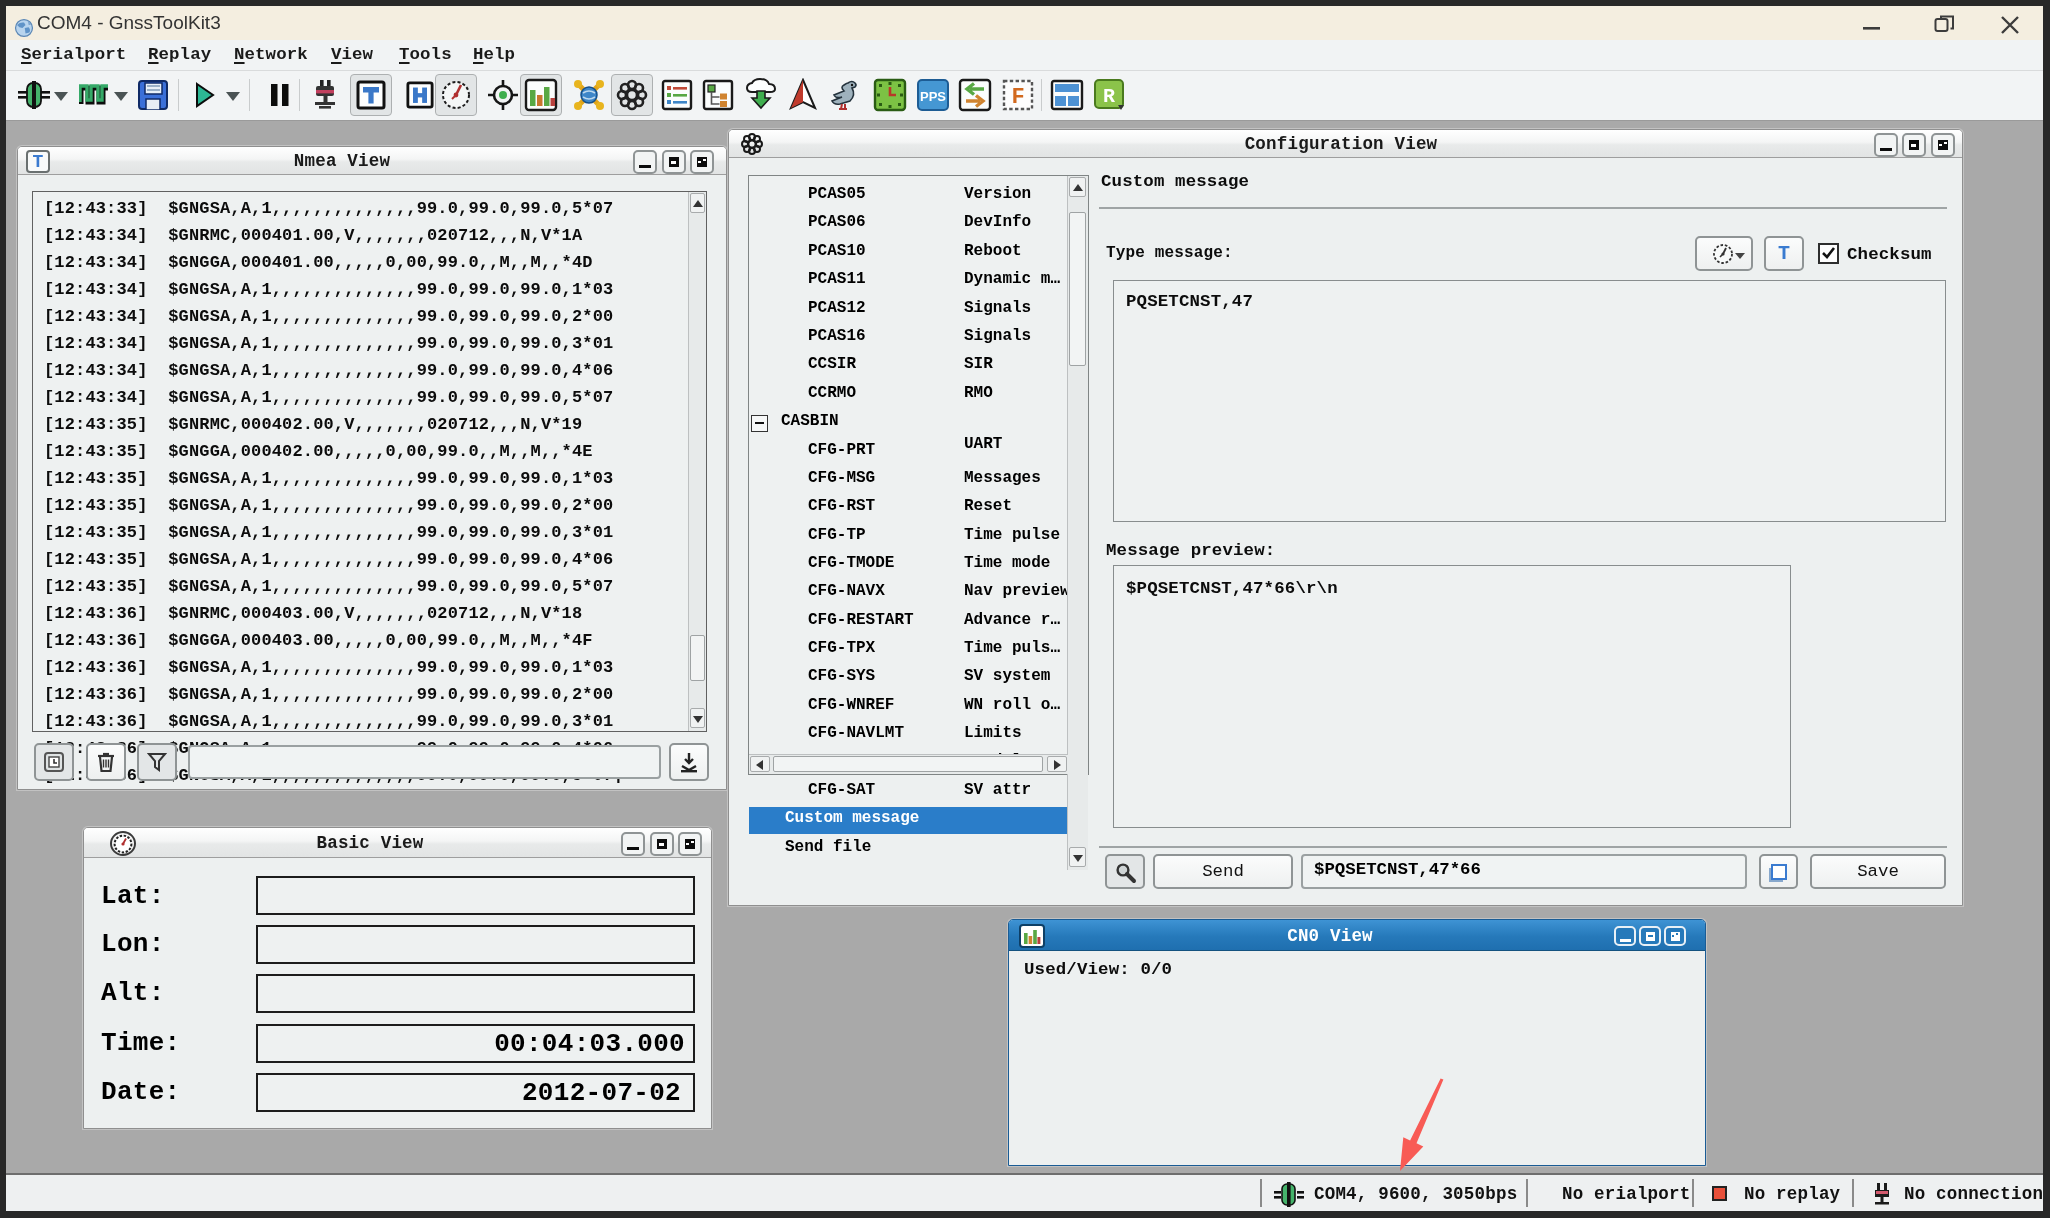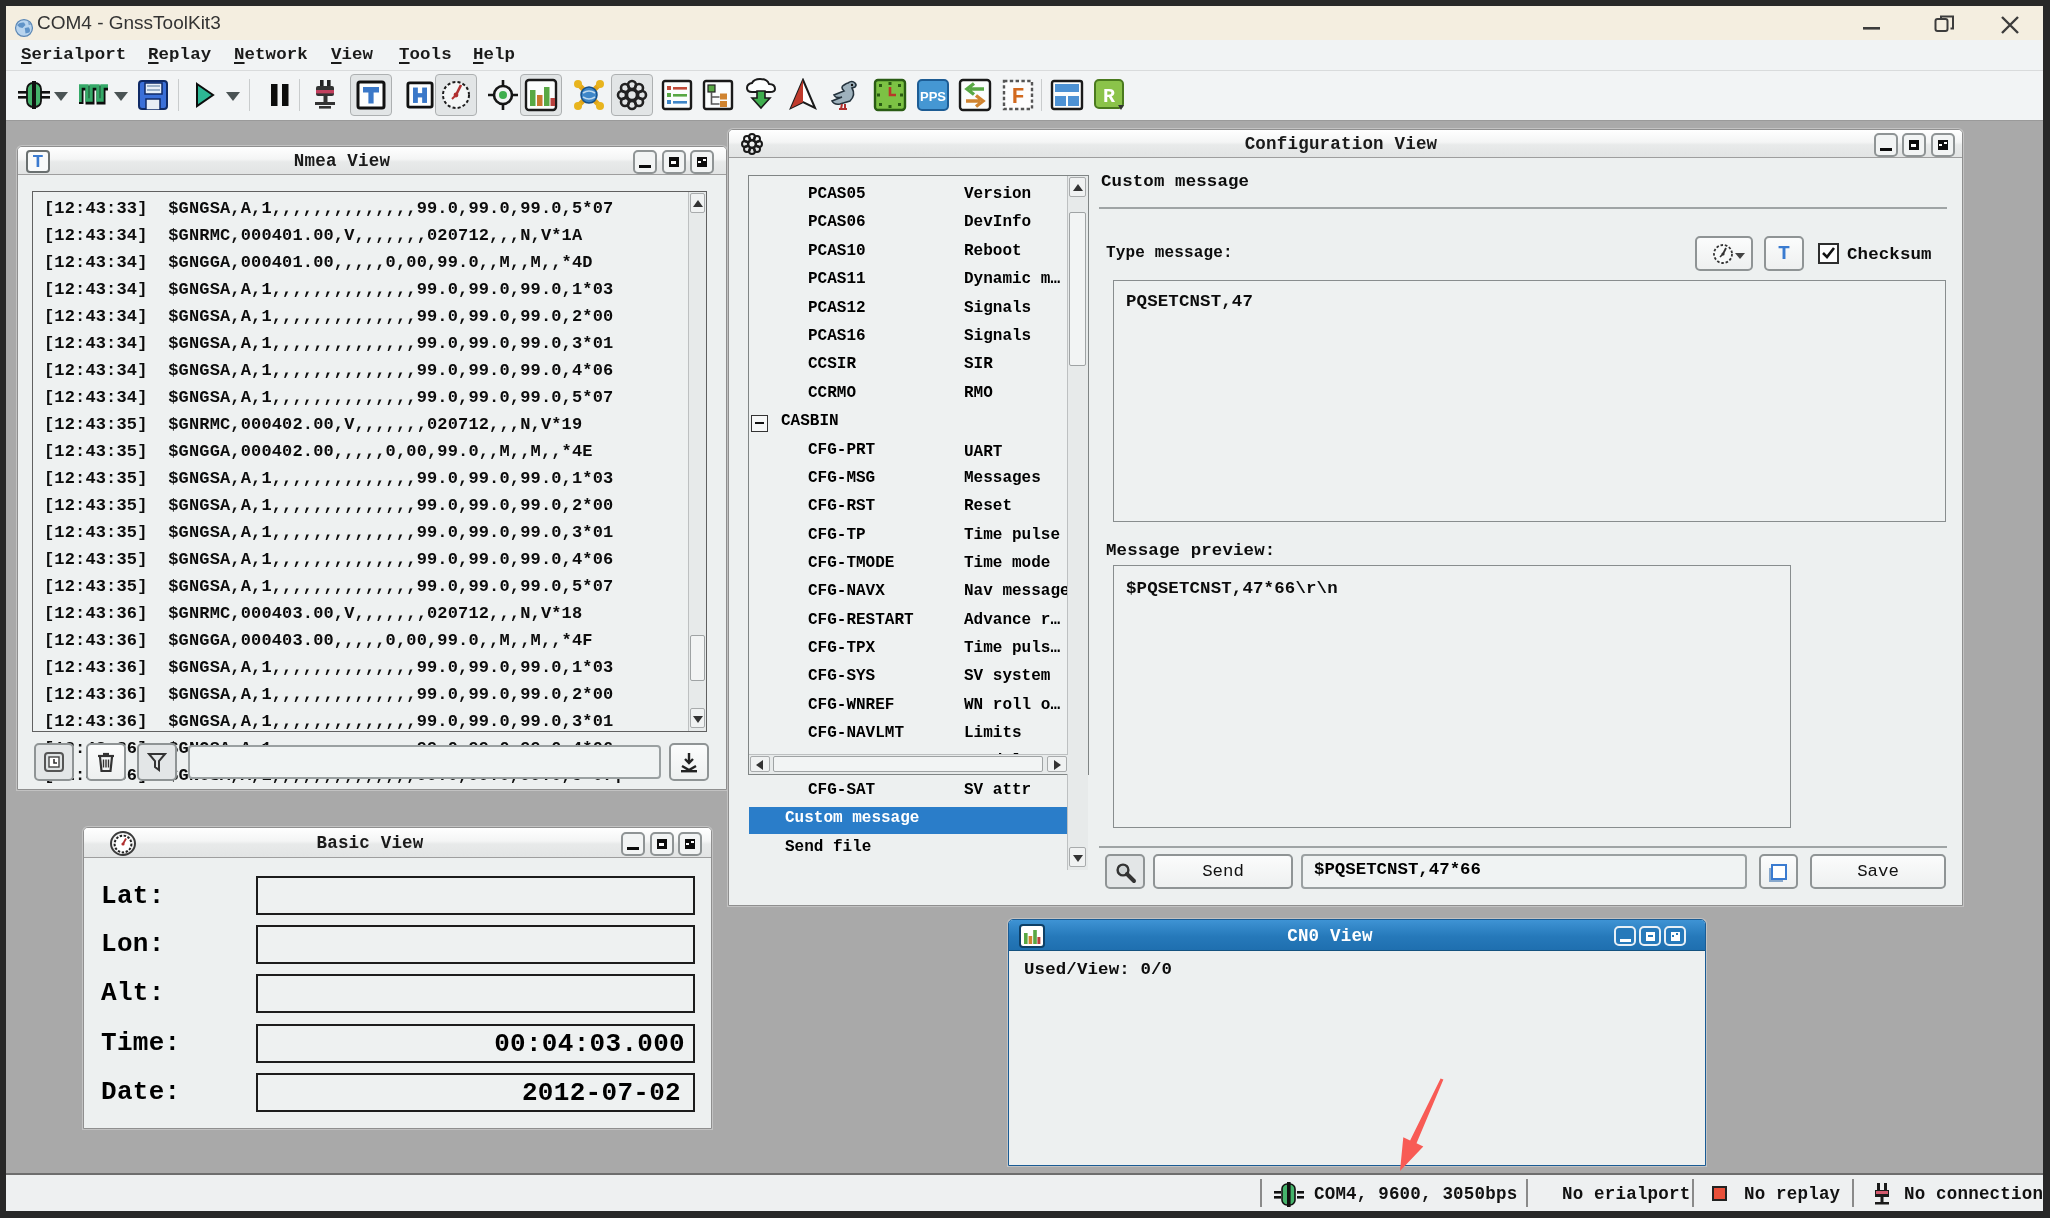--- a/index.html
+++ b/index.html
@@ -396,31 +396,31 @@
             <div class="trow" style="position:absolute;left:215px;top:151px">Signals</div>
   <div class="trow" style="position:absolute;left:59px;top:179px">CCSIR</div>
             <div class="trow" style="position:absolute;left:215px;top:179px">SIR</div>
   <div class="trow" style="position:absolute;left:59px;top:208px">CCRMO</div>
             <div class="trow" style="position:absolute;left:215px;top:208px">RMO</div>
   <div style="position:absolute;left:2px;top:239px;width:17px;height:17px;border:1.6px solid #333;background:#f6f8f8">
               <div style="position:absolute;left:2.5px;top:5.5px;width:9px;height:2.4px;background:#111"></div>
             </div>
   <div class="trow" style="position:absolute;left:32px;top:236px">CASBIN</div>
   <div class="trow" style="position:absolute;left:59px;top:265px">CFG-PRT</div>
-            <div class="trow" style="position:absolute;left:215px;top:267px">UART</div>
+            <div class="trow" style="position:absolute;left:215px;top:259px">UART</div>
   <div class="trow" style="position:absolute;left:59px;top:293px">CFG-MSG</div>
             <div class="trow" style="position:absolute;left:215px;top:293px">Messages</div>
   <div class="trow" style="position:absolute;left:59px;top:321px">CFG-RST</div>
             <div class="trow" style="position:absolute;left:215px;top:321px">Reset</div>
   <div class="trow" style="position:absolute;left:59px;top:350px">CFG-TP</div>
             <div class="trow" style="position:absolute;left:215px;top:350px">Time pulse</div>
   <div class="trow" style="position:absolute;left:59px;top:378px">CFG-TMODE</div>
             <div class="trow" style="position:absolute;left:215px;top:378px">Time mode</div>
   <div class="trow" style="position:absolute;left:59px;top:406px">CFG-NAVX</div>
-            <div class="trow" style="position:absolute;left:215px;top:406px">Nav message</div>
+            <div class="trow" style="position:absolute;left:215px;top:406px">Nav preview</div>
   <div class="trow" style="position:absolute;left:59px;top:435px">CFG-RESTART</div>
             <div class="trow" style="position:absolute;left:215px;top:435px">Advance r…</div>
   <div class="trow" style="position:absolute;left:59px;top:463px">CFG-TPX</div>
             <div class="trow" style="position:absolute;left:215px;top:463px">Time puls…</div>
   <div class="trow" style="position:absolute;left:59px;top:491px">CFG-SYS</div>
             <div class="trow" style="position:absolute;left:215px;top:491px">SV system</div>
   <div class="trow" style="position:absolute;left:59px;top:520px">CFG-WNREF</div>
             <div class="trow" style="position:absolute;left:215px;top:520px">WN roll o…</div>
   <div class="trow" style="position:absolute;left:59px;top:548px">CFG-NAVLMT</div>
             <div class="trow" style="position:absolute;left:215px;top:548px">Limits</div>

